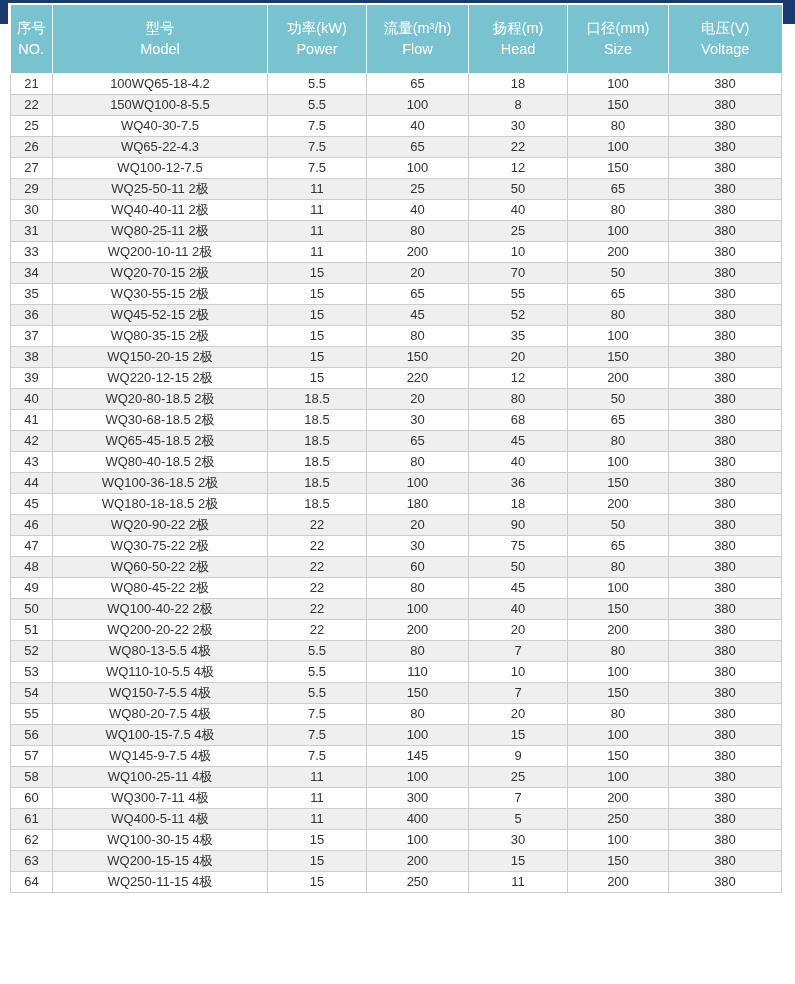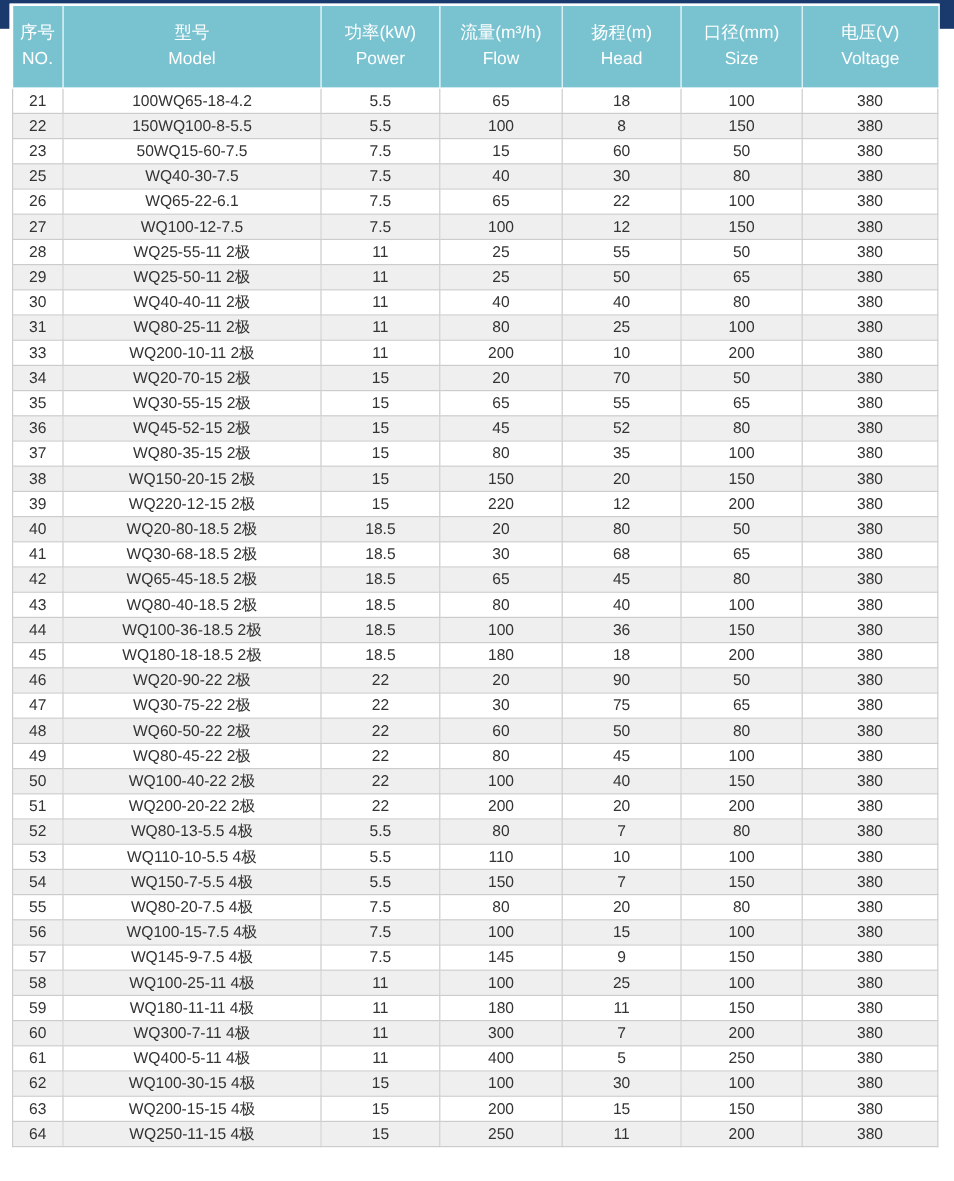--- a/index.html
+++ b/index.html
@@ -125,62 +125,44 @@
           <tr>
             <td>22</td>
             <td>150WQ100-8-5.5</td>
             <td>5.5</td>
             <td>100</td>
             <td>8</td>
             <td>150</td>
             <td>380</td>
           </tr>
           <tr>
-            <td>23</td>
-            <td>50WQ15-60-7.5</td>
-            <td>7.5</td>
-            <td>15</td>
-            <td>60</td>
-            <td>50</td>
-            <td>380</td>
-          </tr>
-          <tr>
             <td>25</td>
             <td>WQ40-30-7.5</td>
             <td>7.5</td>
             <td>40</td>
             <td>30</td>
             <td>80</td>
             <td>380</td>
           </tr>
           <tr>
             <td>26</td>
-            <td>WQ65-22-6.1</td>
+            <td>WQ65-22-4.3</td>
             <td>7.5</td>
             <td>65</td>
             <td>22</td>
             <td>100</td>
             <td>380</td>
           </tr>
           <tr>
             <td>27</td>
             <td>WQ100-12-7.5</td>
             <td>7.5</td>
             <td>100</td>
             <td>12</td>
             <td>150</td>
-            <td>380</td>
-          </tr>
-          <tr>
-            <td>28</td>
-            <td>WQ25-55-11  2极</td>
-            <td>11</td>
-            <td>25</td>
-            <td>55</td>
-            <td>50</td>
             <td>380</td>
           </tr>
           <tr>
             <td>29</td>
             <td>WQ25-50-11  2极</td>
             <td>11</td>
             <td>25</td>
             <td>50</td>
             <td>65</td>
             <td>380</td>
@@ -428,29 +410,20 @@
             <td>150</td>
             <td>380</td>
           </tr>
           <tr>
             <td>58</td>
             <td>WQ100-25-11  4极</td>
             <td>11</td>
             <td>100</td>
             <td>25</td>
             <td>100</td>
-            <td>380</td>
-          </tr>
-          <tr>
-            <td>59</td>
-            <td>WQ180-11-11  4极</td>
-            <td>11</td>
-            <td>180</td>
-            <td>11</td>
-            <td>150</td>
             <td>380</td>
           </tr>
           <tr>
             <td>60</td>
             <td>WQ300-7-11  4极</td>
             <td>11</td>
             <td>300</td>
             <td>7</td>
             <td>200</td>
             <td>380</td>

